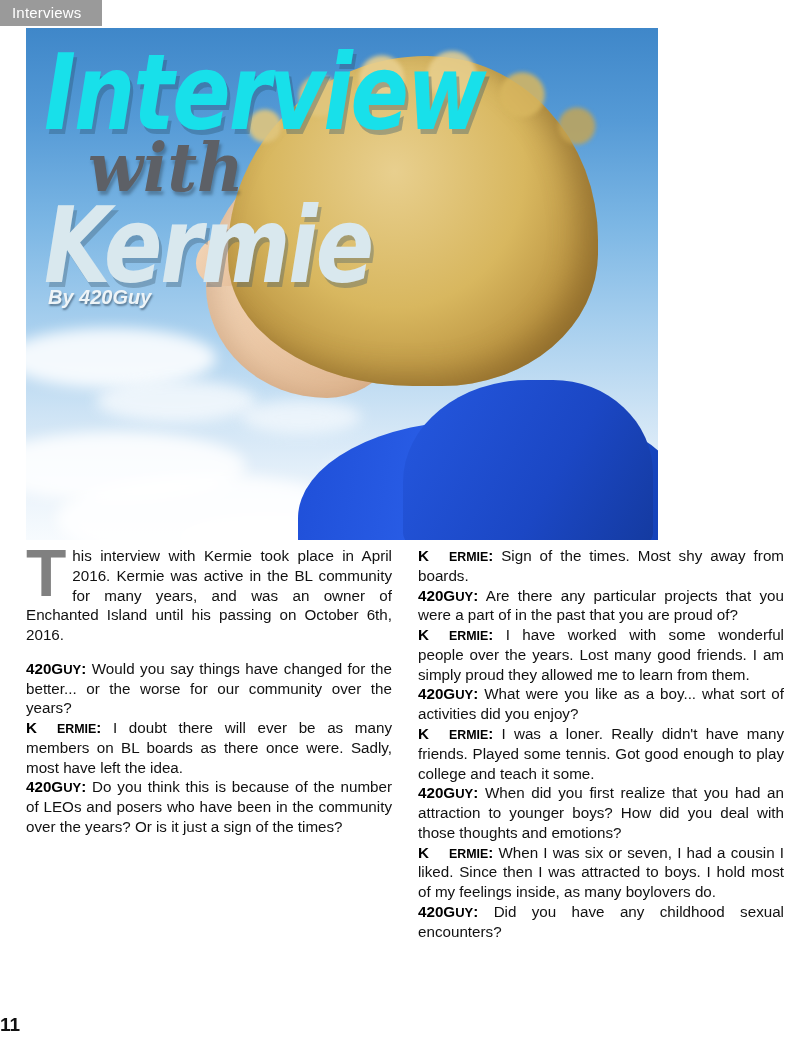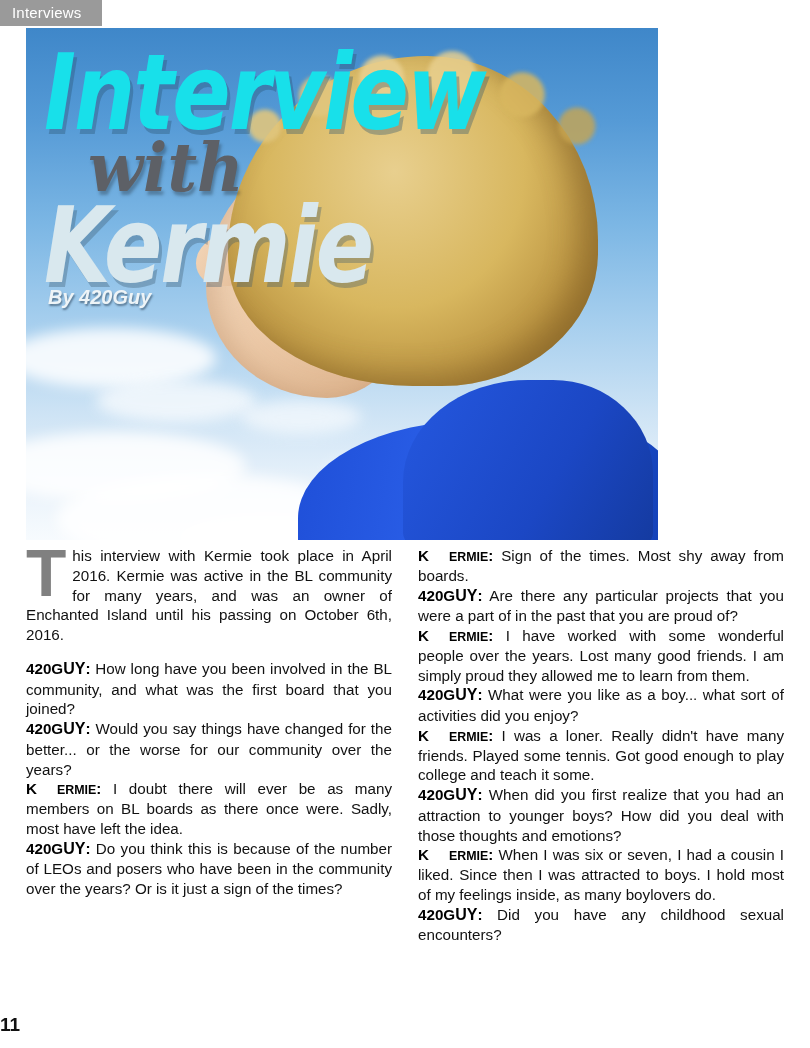--- a/index.html
+++ b/index.html
@@ -224,21 +224,21 @@
     font-size: 66px;
     line-height: 0.78;
     color: #808080;
     padding: 2px 6px 0 0;
   }
   .qa { margin-bottom: 0; }
   .speaker-q {
     font-weight: bold;
     color: #000;
   }
-  .speaker-q .sc { font-size: 16px; }
+  .speaker-q .sc { font-size: 13px; }
   .speaker-a {
     font-weight: bold;
     color: #000;
   }
   .speaker-a .big { font-size: 15.2px; }
   .speaker-a .sc { font-size: 12.4px; padding-left: 20px; }
 
   
   .page-number {
     position: absolute;
@@ -286,21 +286,20 @@
   </div>
   <div class="byline">By 420Guy</div>
 </div>
 
 <div class="columns">
   <div class="col">
     <p class="intro">
       <span class="dropcap">T</span><span>his interview with Kermie took place in April 2016. Kermie was active in the BL community for many years, and was an owner of Enchanted Island until his passing on October 6th, 2016.</span>
     </p>
     <div>
-        <p class="qa"><span class="speaker-q"><span class="big">420G</span><span class="sc">UY</span>:</span><span> How long have you been involved in the BL community, and what was the first board that you joined?</span></p>
         <p class="qa"><span class="speaker-q"><span class="big">420G</span><span class="sc">UY</span>:</span><span> Would you say things have changed for the better... or the worse for our community over the years?</span></p>
         <p class="qa"><span class="speaker-a"><span class="big">K</span><span class="sc">ERMIE</span>:</span><span> I doubt there will ever be as many members on BL boards as there once were. Sadly, most have left the idea.</span></p>
         <p class="qa"><span class="speaker-q"><span class="big">420G</span><span class="sc">UY</span>:</span><span> Do you think this is because of the number of LEOs and posers who have been in the community over the years? Or is it just a sign of the times?</span></p>
       </div>
   </div>
   <div class="col">
     <div>
         <p class="qa"><span class="speaker-a"><span class="big">K</span><span class="sc">ERMIE</span>:</span><span> Sign of the times. Most shy away from boards.</span></p>
         <p class="qa"><span class="speaker-q"><span class="big">420G</span><span class="sc">UY</span>:</span><span> Are there any particular projects that you were a part of in the past that you are proud of?</span></p>
         <p class="qa"><span class="speaker-a"><span class="big">K</span><span class="sc">ERMIE</span>:</span><span> I have worked with some wonderful people over the years. Lost many good friends. I am simply proud they allowed me to learn from them.</span></p>

